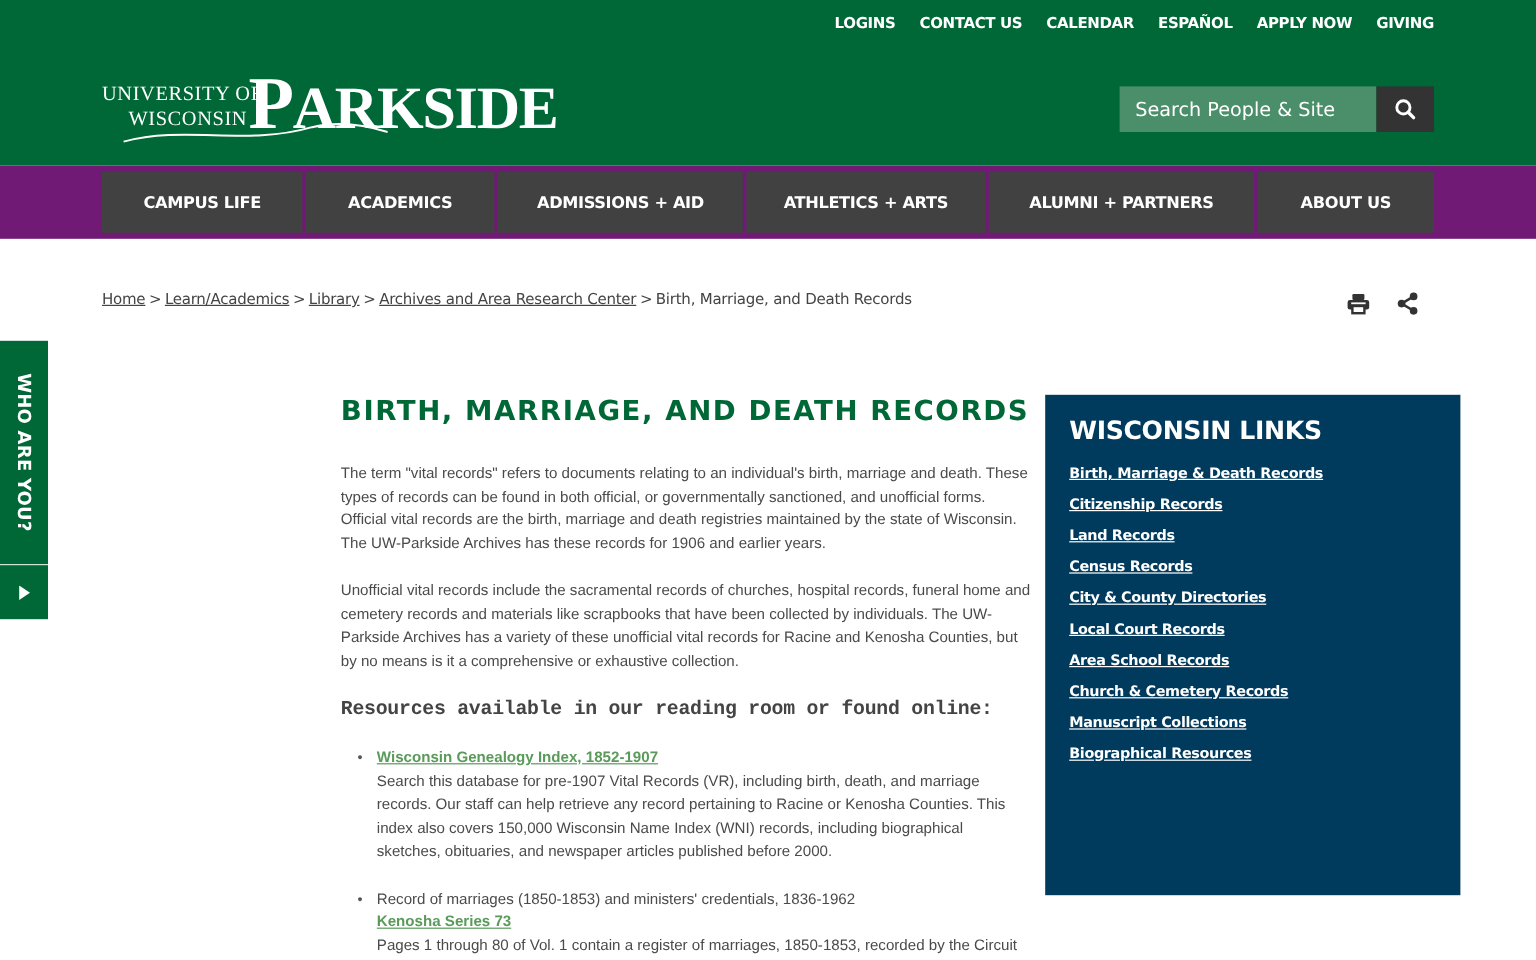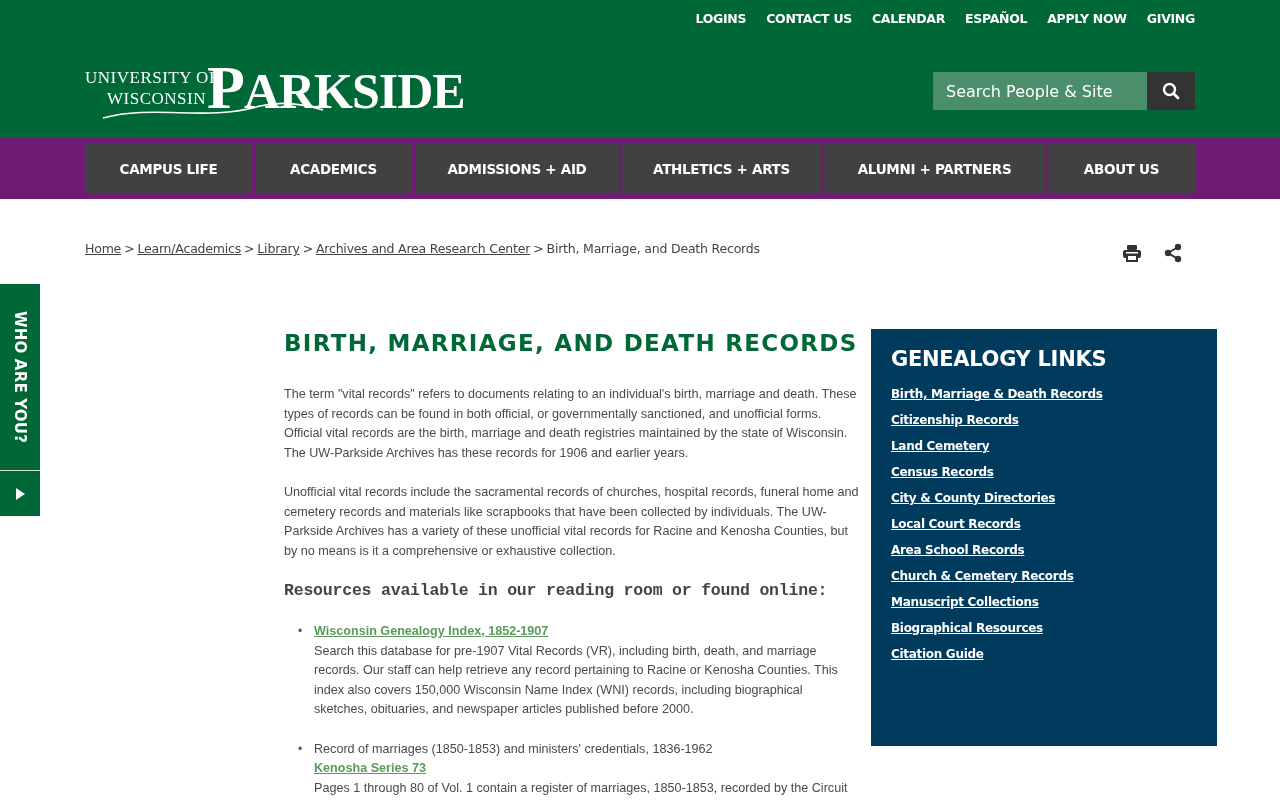--- a/index.html
+++ b/index.html
@@ -147,25 +147,24 @@
     </li>
     <li>
       <span>Record of marriages (1850-1853) and ministers' credentials, 1836-1962</span><br>
       <a href="#">Kenosha Series 73</a><br>
       <span>Pages 1 through 80 of Vol. 1 contain a register of marriages, 1850-1853, recorded by the Circuit Court Clerk, showing the names of the bride, groom, and official performing the</span>
     </li>
   </ul>
 </main>
 
 <aside class="sidebar">
-  <h3>GENEALOGY LINKS</h3>
+  <h3>WISCONSIN LINKS</h3>
   <a href="#">Birth, Marriage &amp; Death Records</a>
   <a href="#">Citizenship Records</a>
-  <a href="#">Land Cemetery</a>
+  <a href="#">Land Records</a>
   <a href="#">Census Records</a>
   <a href="#">City &amp; County Directories</a>
   <a href="#">Local Court Records</a>
   <a href="#">Area School Records</a>
   <a href="#">Church &amp; Cemetery Records</a>
   <a href="#">Manuscript Collections</a>
   <a href="#">Biographical Resources</a>
-  <a href="#">Citation Guide</a>
 </aside>
 
 </body></html>

